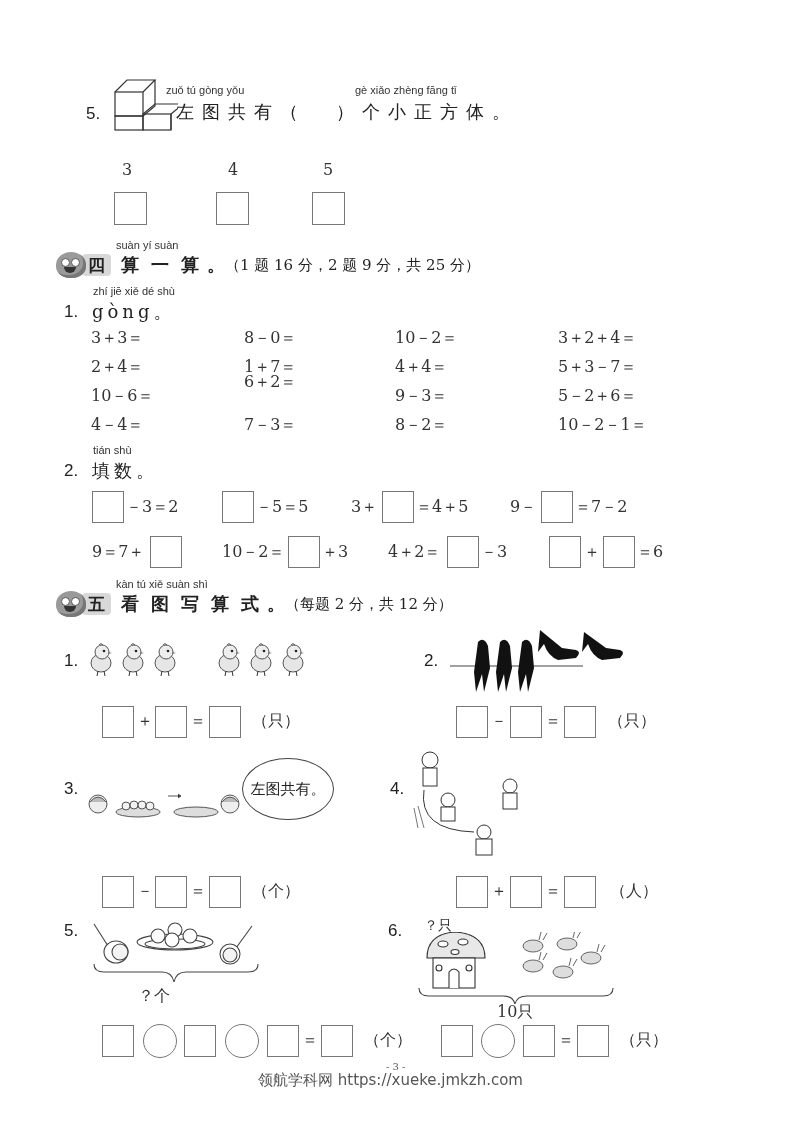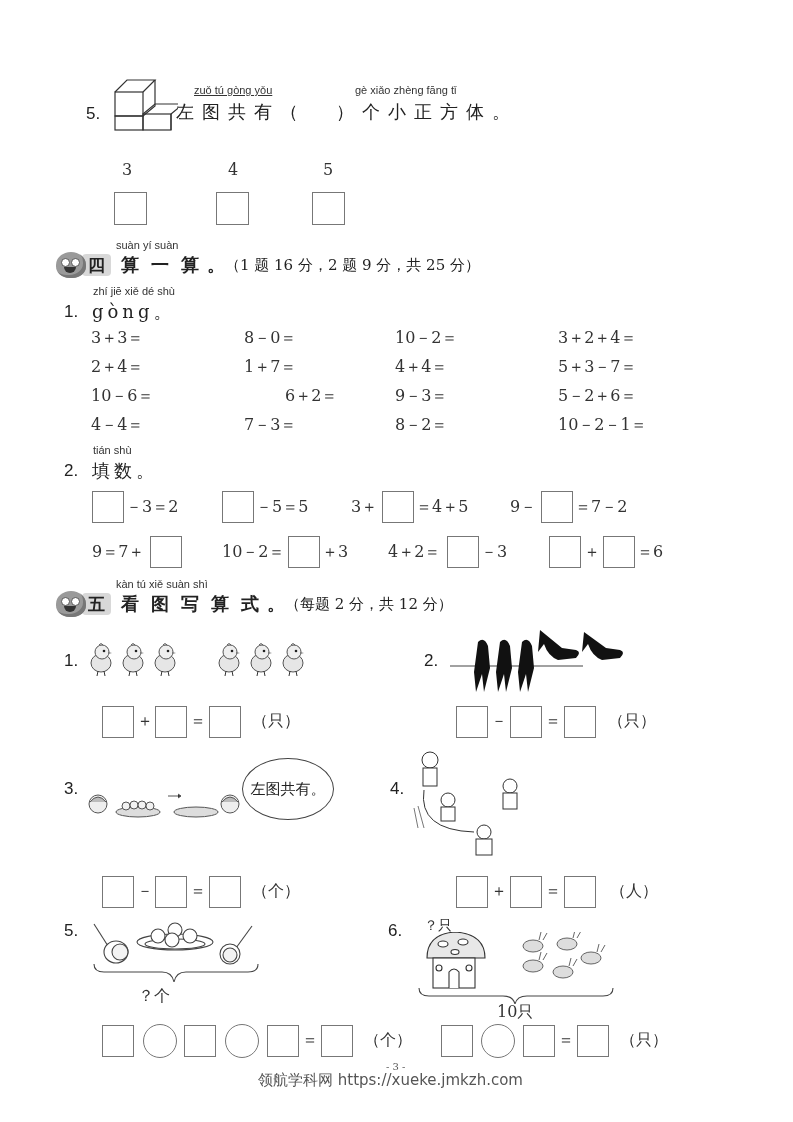--- a/index.html
+++ b/index.html
@@ -35,21 +35,21 @@
       <rect x="3" y="16" width="28" height="24"></rect>
       <rect x="3" y="40" width="28" height="14"></rect>
       <rect x="31" y="38" width="28" height="16"></rect>
       <polyline points="3,16 15,4 43,4 31,16"></polyline>
       <polyline points="43,4 43,30 31,40"></polyline>
       <polyline points="31,38 43,28 71,28 59,38"></polyline>
       <line x1="59" y1="38" x2="59" y2="54"></line>
     </g>
   </svg>
 </div>
-<div class="abs py" style="left:194px;top:84px;text-decoration:underline;">zuǒ  tú  gòng yǒu</div>
+<div class="abs py" style="left:166px;top:84px;">zuǒ  tú  gòng yǒu</div>
 <div class="abs py" style="left:355px;top:84px;">gè  xiǎo zhèng fāng  tǐ</div>
 <div class="abs cn" style="left:176px;top:100px;">左图共有（</div>
 <div class="abs cn" style="left:336px;top:100px;">）个小正方体。</div>
 
 <div class="abs expr" style="left:122px;top:160px;">3</div>
 <div class="abs expr" style="left:228px;top:160px;">4</div>
 <div class="abs expr" style="left:323px;top:160px;">5</div>
 <div class="box" style="left:114px;top:192px;width:33px;height:33px;"></div>
 <div class="box" style="left:216px;top:192px;width:33px;height:33px;"></div>
 <div class="box" style="left:312px;top:192px;width:33px;height:33px;"></div>
@@ -75,21 +75,21 @@
 <div class="expr" style="left:244px;top:328px;">8－0＝</div>
 <div class="expr" style="left:395px;top:328px;">10－2＝</div>
 <div class="expr" style="left:558px;top:328px;">3＋2＋4＝</div>
 
 <div class="expr" style="left:91px;top:357px;">2＋4＝</div>
 <div class="expr" style="left:244px;top:357px;">1＋7＝</div>
 <div class="expr" style="left:395px;top:357px;">4＋4＝</div>
 <div class="expr" style="left:558px;top:357px;">5＋3－7＝</div>
 
 <div class="expr" style="left:91px;top:386px;">10－6＝</div>
-<div class="expr" style="left:244px;top:386px;margin-left:41px;">6＋2＝</div>
+<div class="expr" style="left:244px;top:372px;">6＋2＝</div>
 <div class="expr" style="left:395px;top:386px;">9－3＝</div>
 <div class="expr" style="left:558px;top:386px;">5－2＋6＝</div>
 
 <div class="expr" style="left:91px;top:415px;">4－4＝</div>
 <div class="expr" style="left:244px;top:415px;">7－3＝</div>
 <div class="expr" style="left:395px;top:415px;">8－2＝</div>
 <div class="expr" style="left:558px;top:415px;text-align:right;">10－2－1＝</div>
 
 <div class="abs py" style="left:93px;top:444px;">tián shù</div>
 <div class="abs num" style="left:64px;top:461px;">2.</div>

